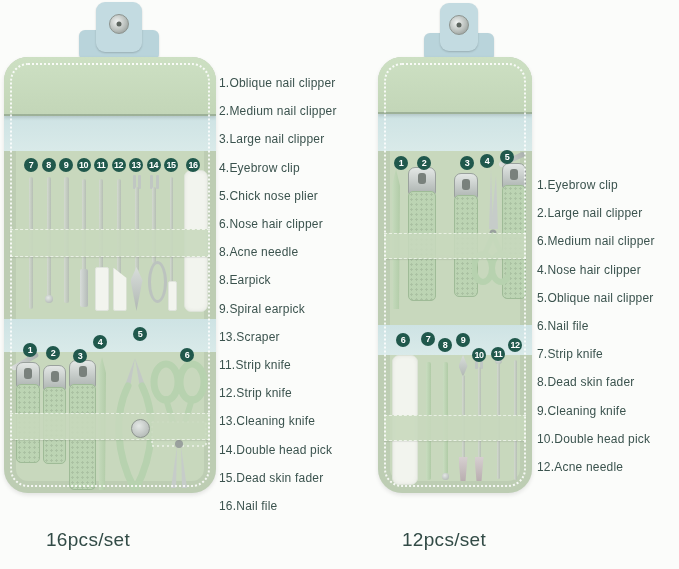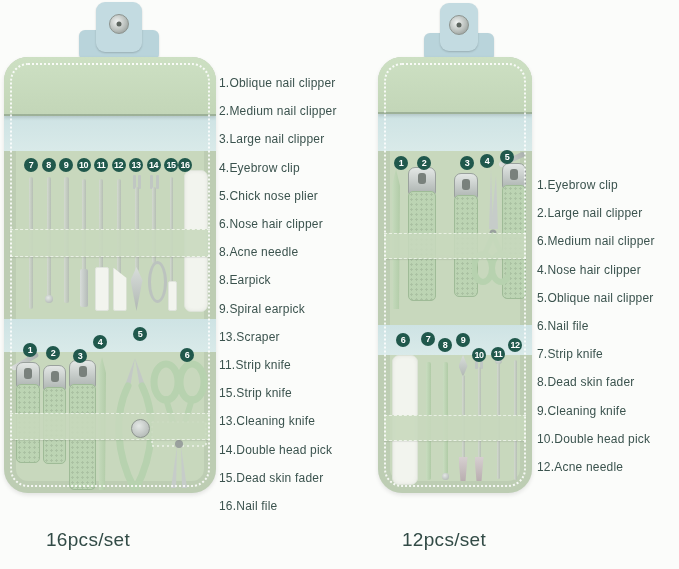--- a/index.html
+++ b/index.html
@@ -75,21 +75,21 @@
 
     <div class="badge" style="left:20px;top:101px">7</div>
     <div class="badge" style="left:37.5px;top:101px">8</div>
     <div class="badge" style="left:55px;top:101px">9</div>
     <div class="badge" style="left:72.5px;top:101px">10</div>
     <div class="badge" style="left:90px;top:101px">11</div>
     <div class="badge" style="left:107.5px;top:101px">12</div>
     <div class="badge" style="left:125px;top:101px">13</div>
     <div class="badge" style="left:142.5px;top:101px">14</div>
     <div class="badge" style="left:160px;top:101px">15</div>
-    <div class="badge" style="left:174px;top:101px">16</div>
+    <div class="badge" style="left:182px;top:101px">16</div>
 
     <div class="rod" style="left:25px;top:120px;width:4px;height:132px"></div>
     <div class="rod" style="left:42.5px;top:120px;width:4px;height:122px"></div>
     <div class="dot" style="left:40.5px;top:238px;width:8px;height:8px"></div>
     <div class="rod" style="left:59.5px;top:120px;width:5px;height:126px"></div>
     <div class="rod" style="left:77.5px;top:122px;width:4px;height:120px"></div>
     <div class="blade" style="left:75.5px;top:212px;width:8px;height:38px"></div>
     <div class="rod" style="left:95px;top:122px;width:4px;height:116px"></div>
     <div class="tipw" style="left:91px;top:210px;width:12px;height:42px"></div>
     <div class="rod" style="left:112.5px;top:122px;width:4px;height:116px"></div>
@@ -216,21 +216,21 @@
     <div class="list-item">2.Medium nail clipper</div>
     <div class="list-item">3.Large nail clipper</div>
     <div class="list-item">4.Eyebrow clip</div>
     <div class="list-item">5.Chick nose plier</div>
     <div class="list-item">6.Nose hair clipper</div>
     <div class="list-item">8.Acne needle</div>
     <div class="list-item">8.Earpick</div>
     <div class="list-item">9.Spiral earpick</div>
     <div class="list-item">13.Scraper</div>
     <div class="list-item">11.Strip knife</div>
-    <div class="list-item">15.Strip knife</div>
+    <div class="list-item">12.Strip knife</div>
     <div class="list-item">13.Cleaning knife</div>
     <div class="list-item">14.Double head pick</div>
     <div class="list-item">15.Dead skin fader</div>
     <div class="list-item">16.Nail file</div>
   </div>
 
   <div class="list" style="left:537px;top:171px">
     <div class="list-item">1.Eyebrow clip</div>
     <div class="list-item">2.Large nail clipper</div>
     <div class="list-item">6.Medium nail clipper</div>

